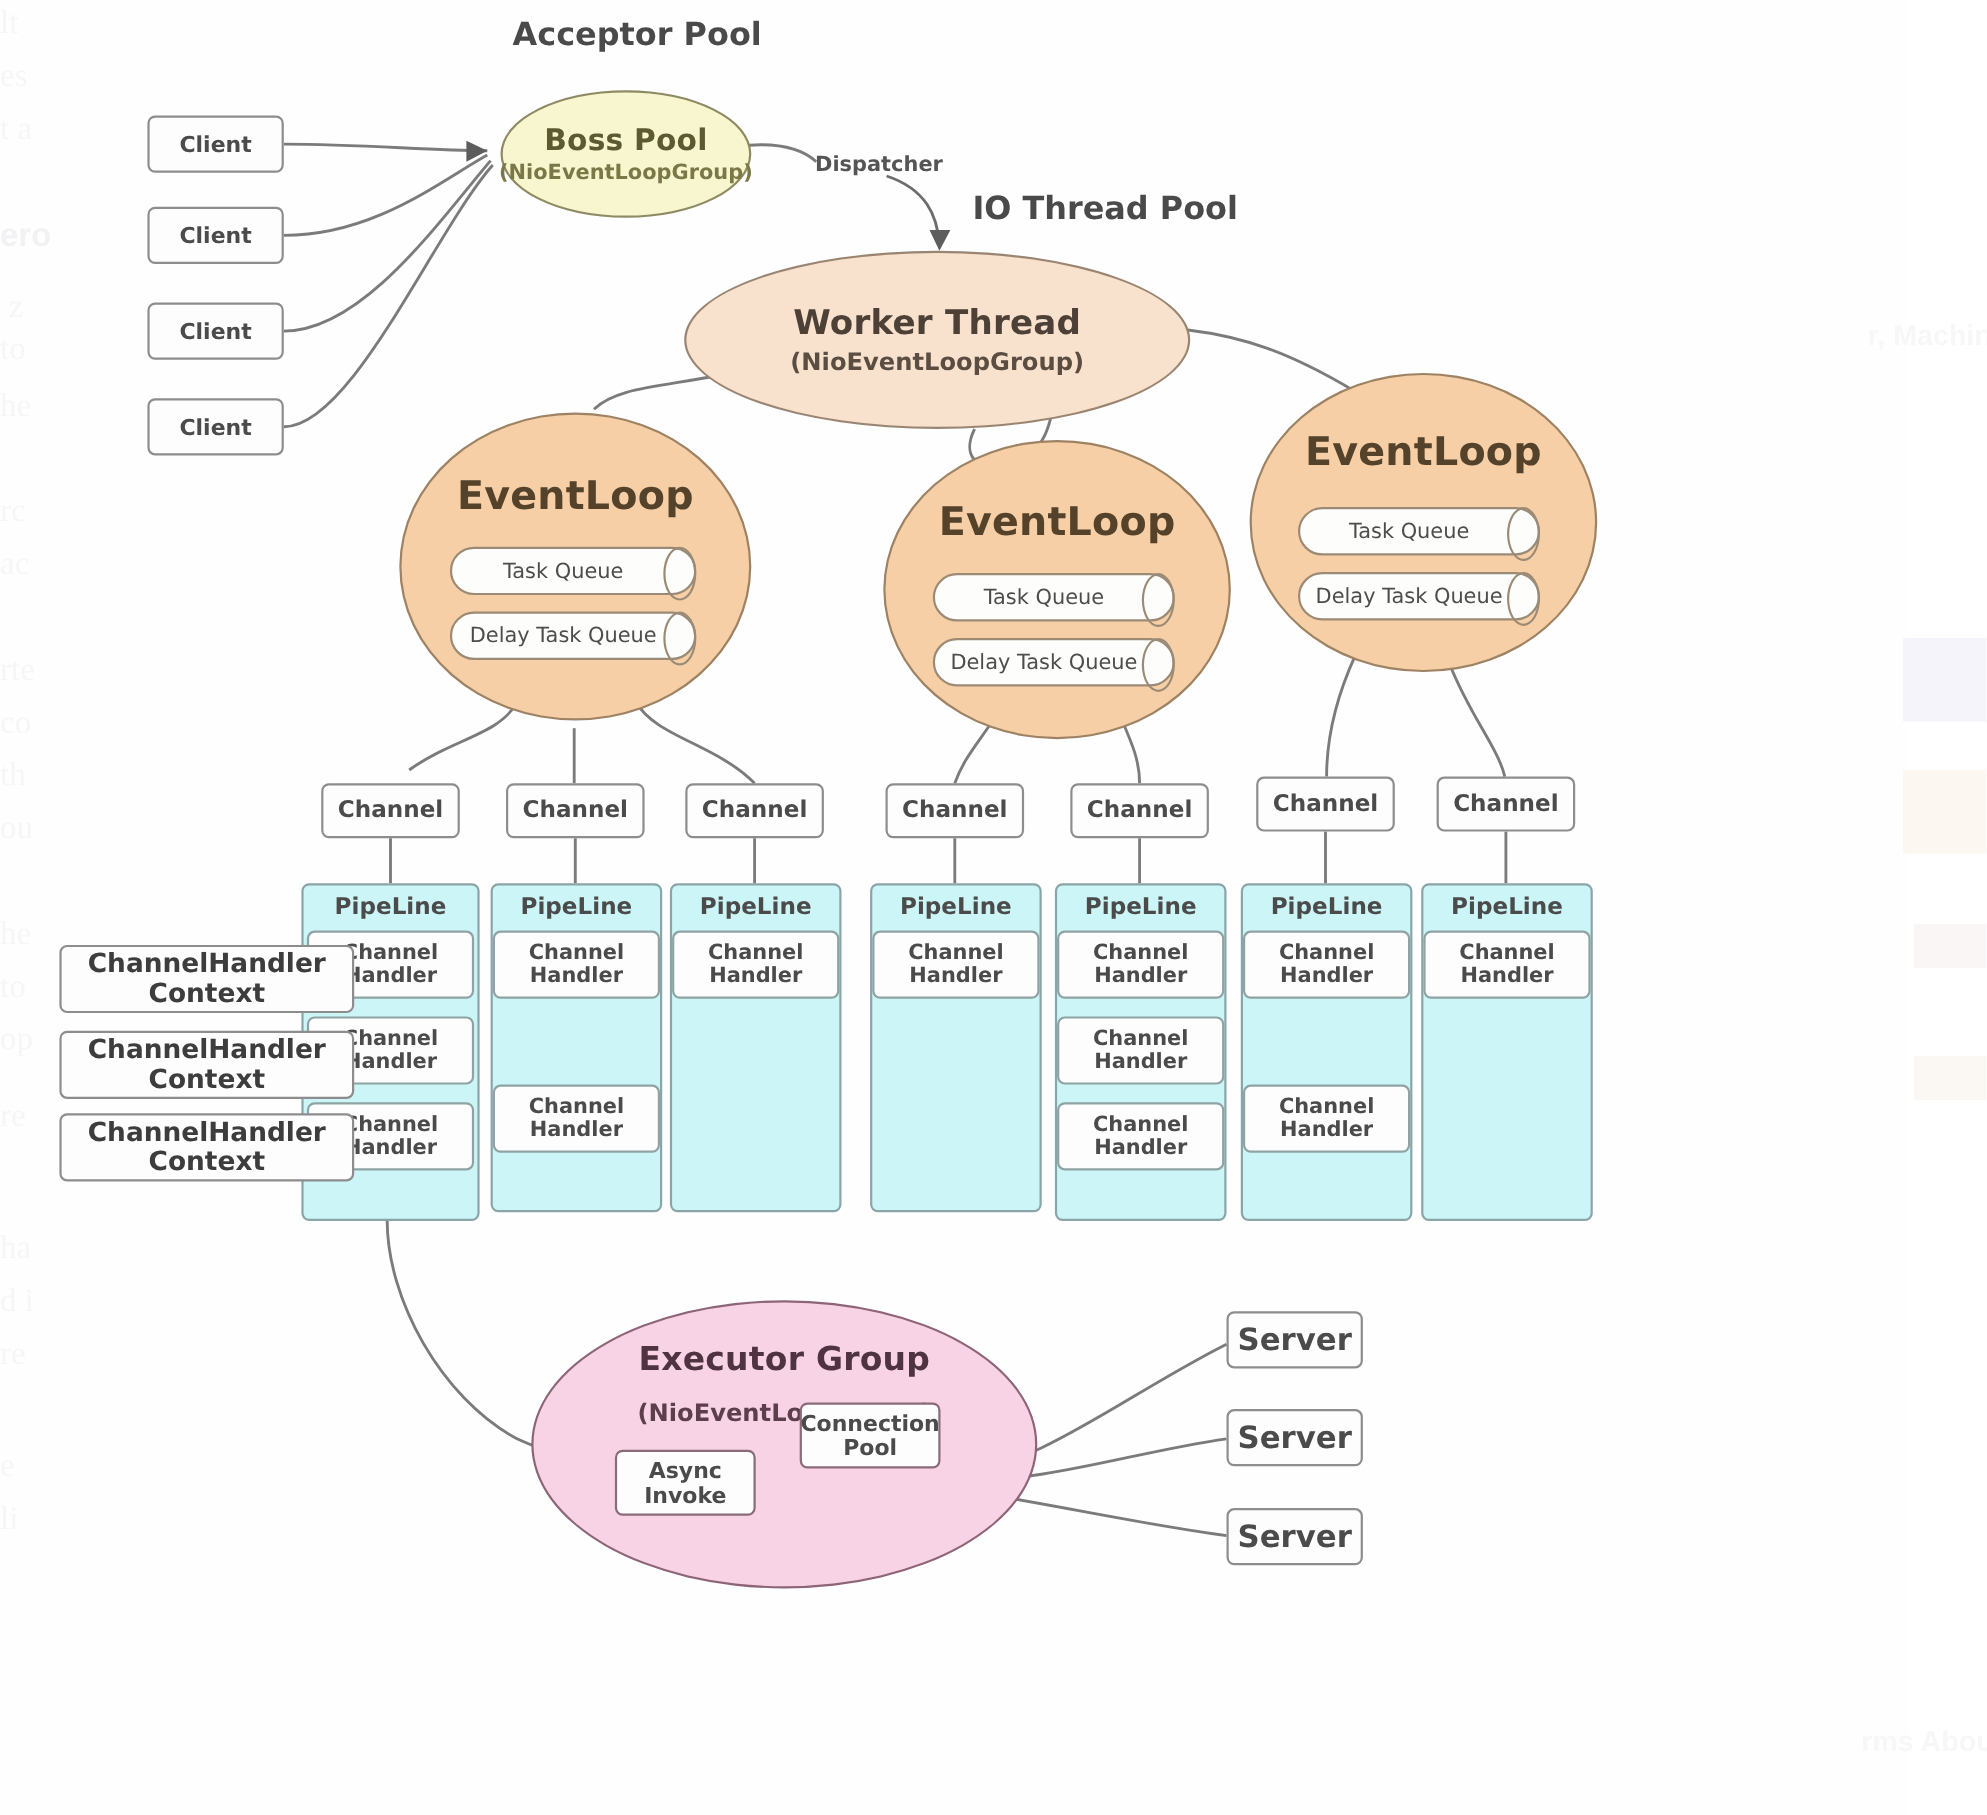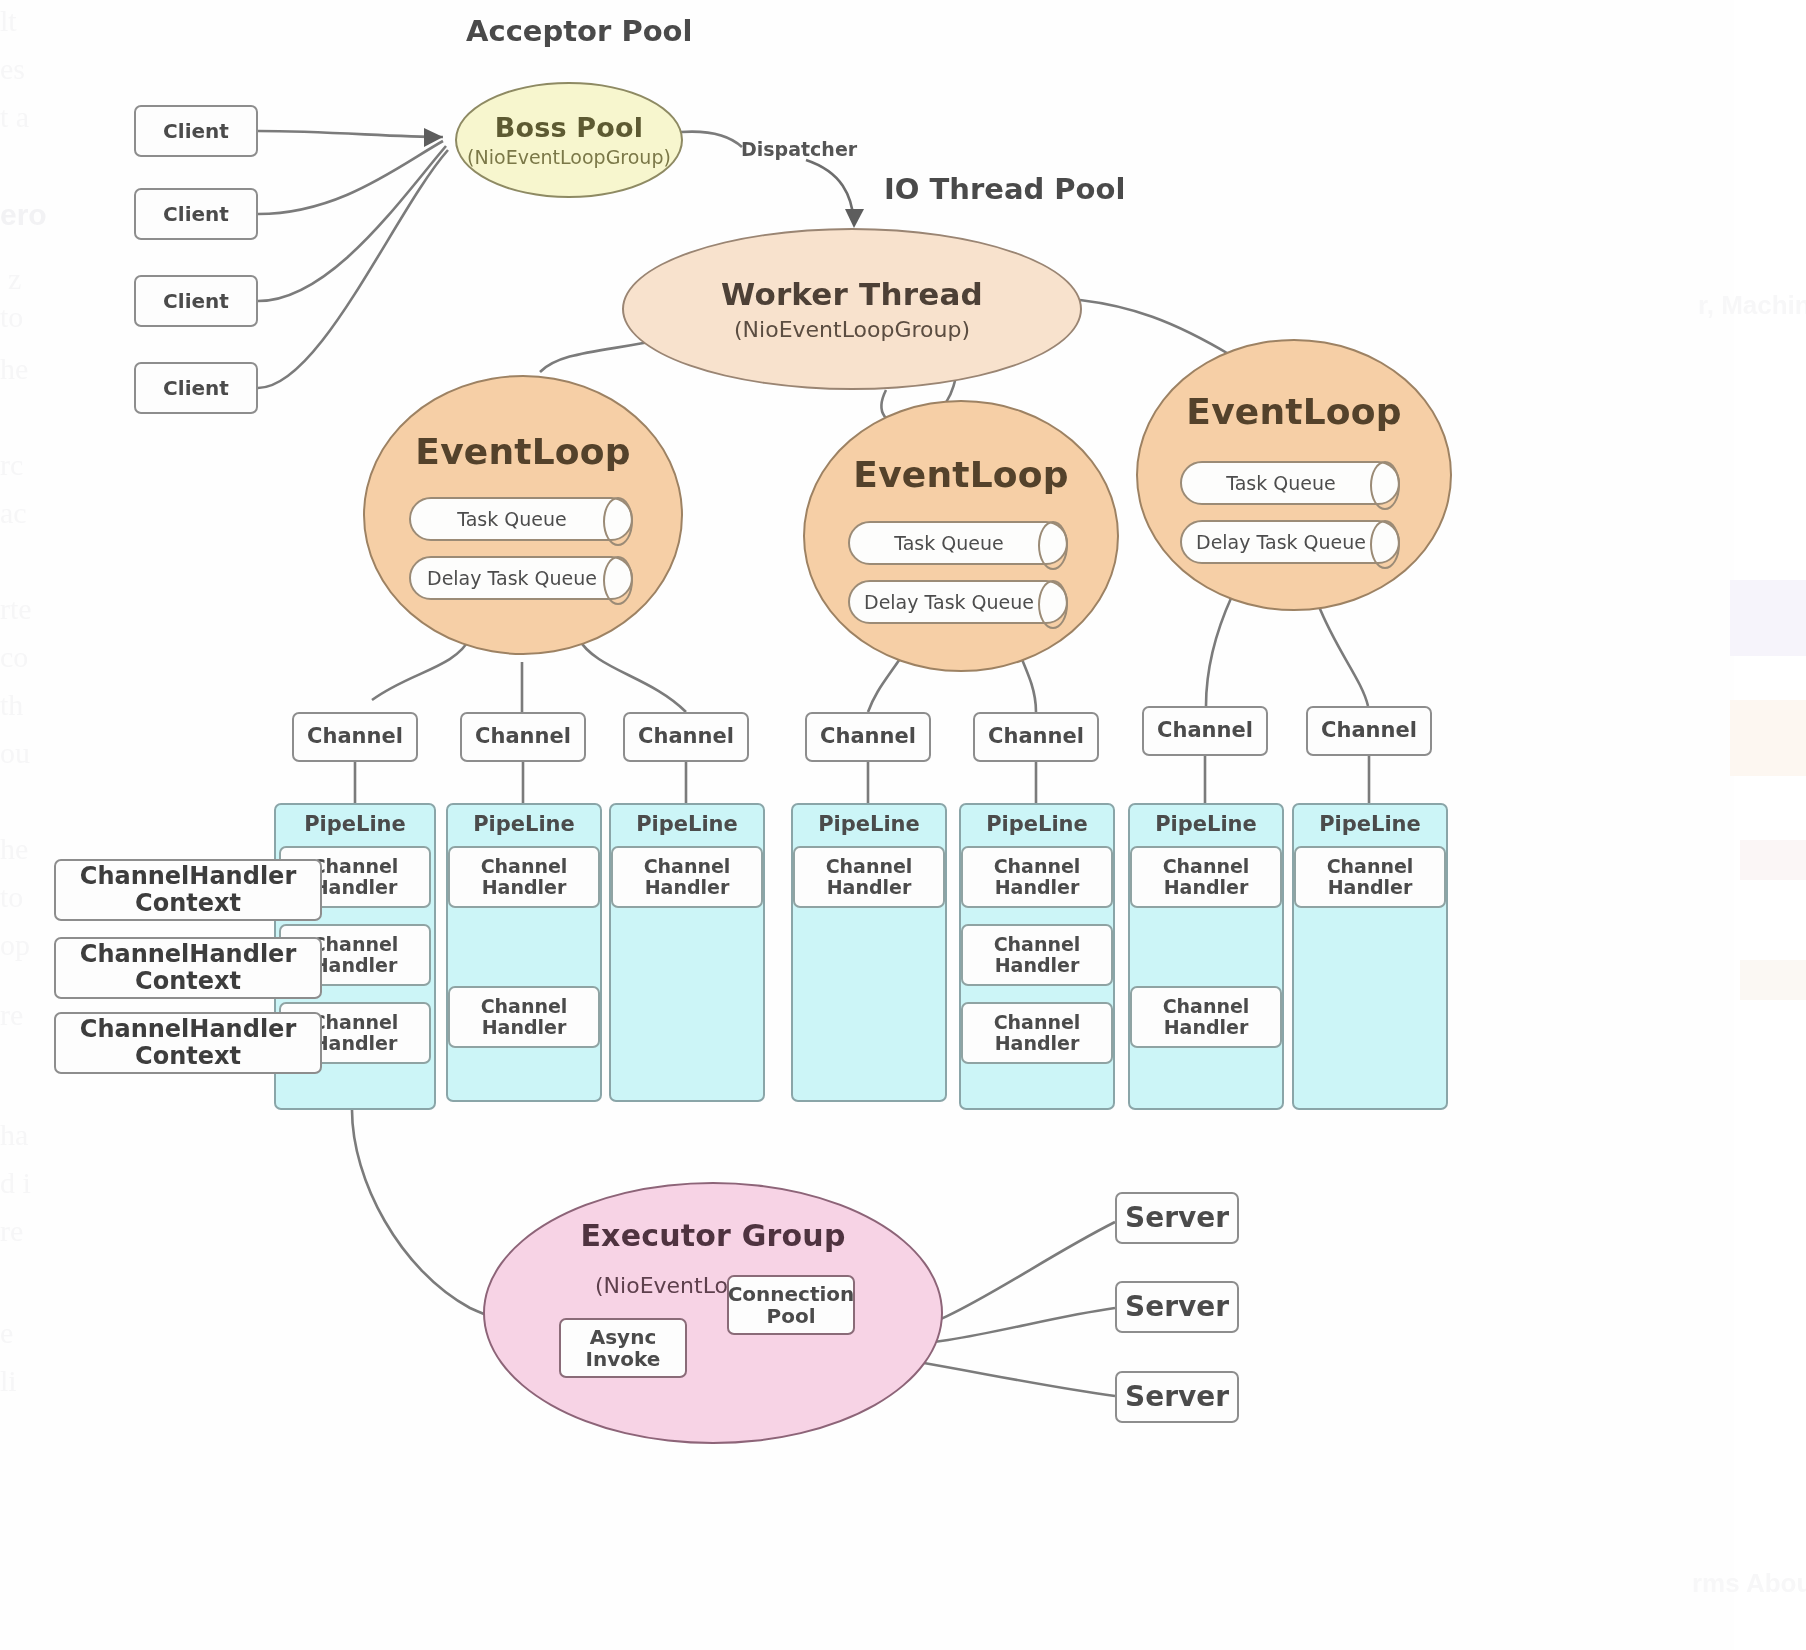--- a/index.html
+++ b/index.html
@@ -53,21 +53,21 @@
   .ebox     { width: 128px; height: 60px; font-size: 20px; border-color: #8a6b78; }
 
   
   .ellipse {
     position: absolute;
     border-radius: 50%;
     display: flex; flex-direction: column; align-items: center;
     font-family: "DejaVu Sans", sans-serif;
   }
   .ell-title { font-weight: bold; letter-spacing: .2px; }
-  .ell-sub   { font-weight: normal; }
+  .ell-sub   { font-weight: bold; }
 
   #boss {
     left: 455px; top: 82px; width: 228px; height: 116px;
     background: #f7f6ce; border: 2.5px solid #8e8a63;
     justify-content: center;
   }
   #boss .ell-title { font-size: 27px; color: #5d5a32; }
   #boss .ell-sub   { font-size: 19px; color: #7b7848; margin-top: 3px; }
 
   #worker {

